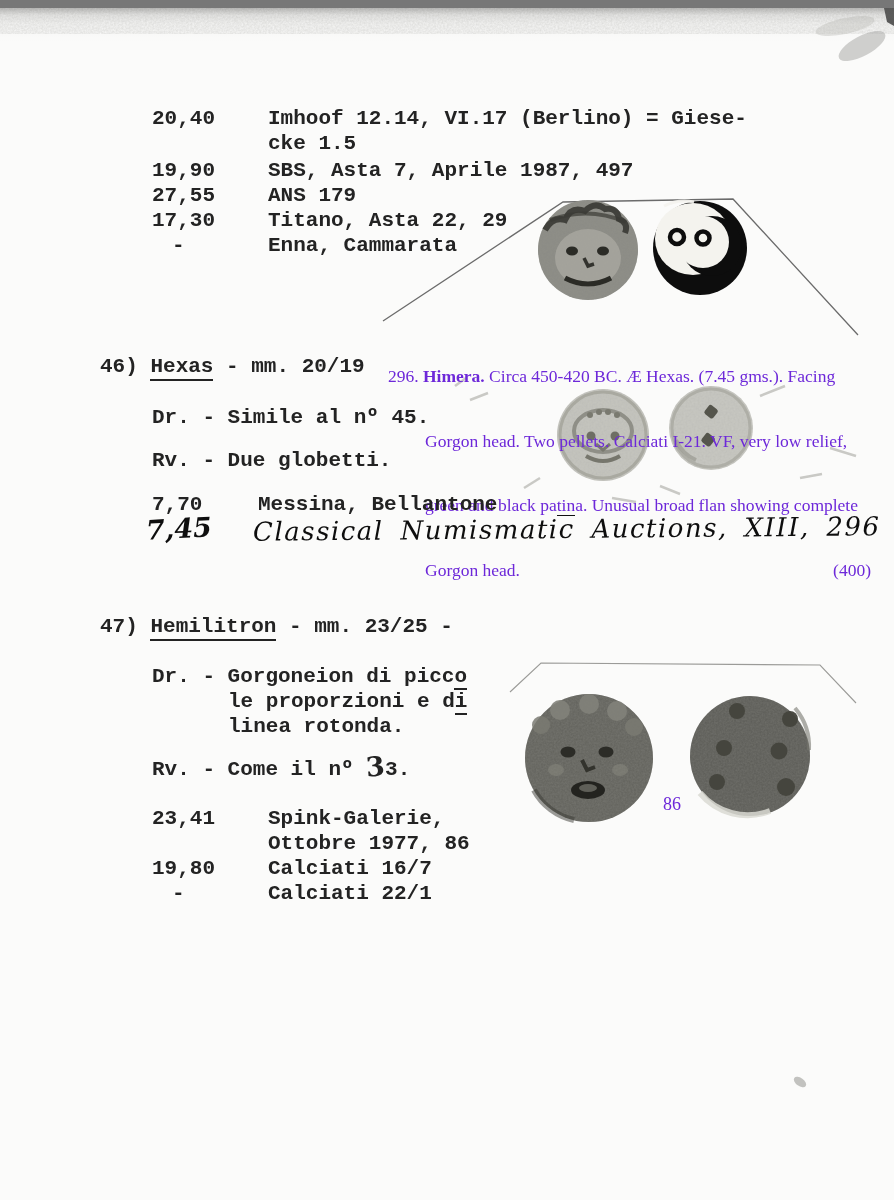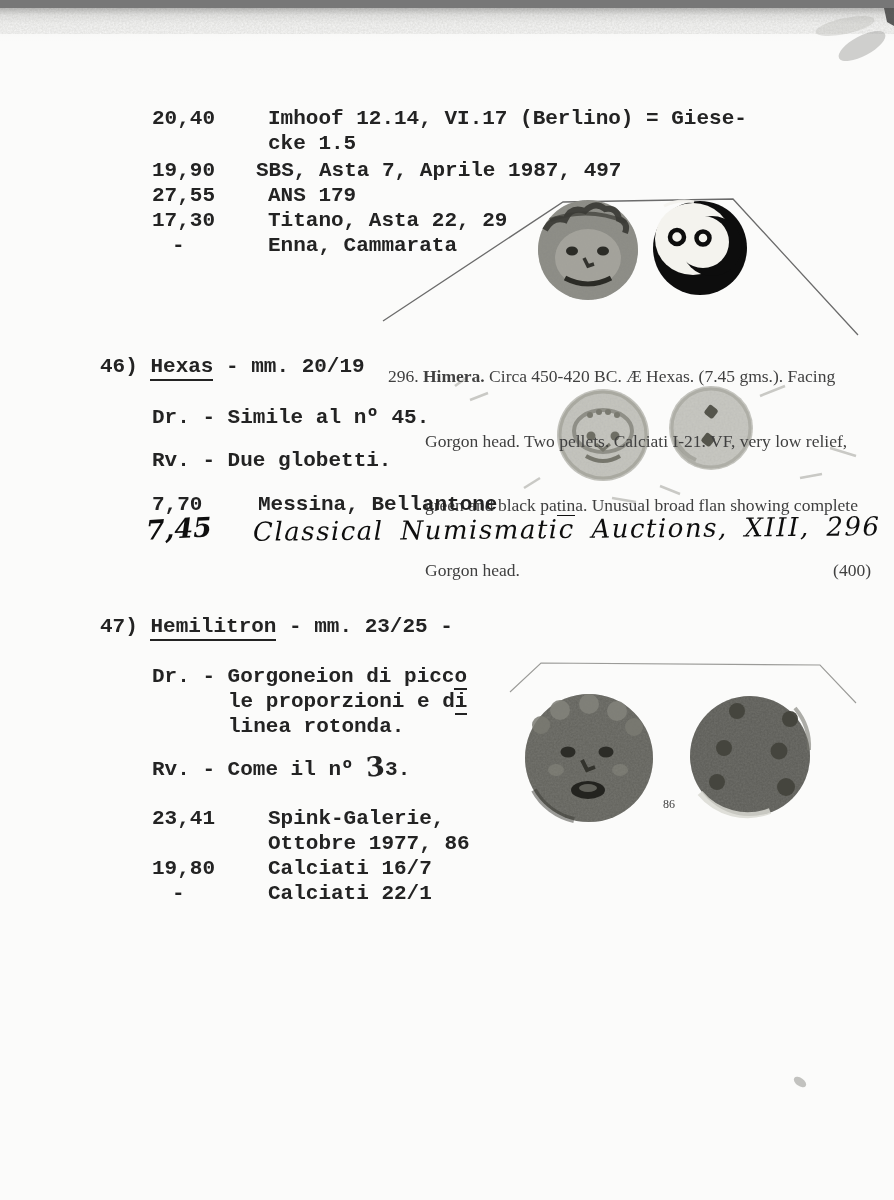--- a/index.html
+++ b/index.html
@@ -3,21 +3,21 @@
 <meta charset="utf-8">
 <style>
   html,body{margin:0;padding:0;background:#777;}
   #page{position:relative;width:894px;height:1200px;margin:8px auto;background:#fbfbfa;overflow:hidden;}
   
   #page::before{content:"";position:absolute;left:0;top:0;width:894px;height:34px;
     background:linear-gradient(180deg,rgba(110,110,108,.45) 0px,rgba(160,160,158,.22) 7px,rgba(210,210,208,.12) 16px,rgba(255,255,255,0) 34px);
     pointer-events:none;z-index:3;}
   .t{position:absolute;font-family:"Liberation Mono",monospace;font-weight:bold;font-size:21px;line-height:25px;
      color:#232323;white-space:pre;z-index:2;}
-  .p{position:absolute;font-family:"Liberation Serif",serif;font-size:17.5px;line-height:21.5px;color:#404040;
+  .p{position:absolute;font-family:"Liberation Serif",serif;font-size:17.5px;line-height:21.5px;color:#6d28d9;
      white-space:pre;z-index:2;}
   .hand{position:absolute;font-family:"DejaVu Serif",serif;font-style:italic;color:#0e0e0e;z-index:2;}
   .u{border-bottom:2.5px solid #232323;padding-bottom:1px;}
   .u2{border-bottom:2.2px solid #232323;}
   .pu{border-bottom:1.4px solid #101010;}
   .hand3{font-family:"DejaVu Serif",serif;font-style:normal;font-weight:bold;font-size:27px;display:inline-block;
      transform:translateY(1px) rotate(-5deg);letter-spacing:0;}
   .clipline{position:absolute;left:0;top:0;z-index:1;}
   .row4{display:flex;width:446px;gap:48px;}
   .row4 .price{margin-left:auto;text-align:right;}
@@ -139,21 +139,21 @@
       <circle cx="786" cy="779" r="9" fill="#43433c" opacity="0.95"></circle>
       <path d="M700,785 a62,62 0 0 0 70,18" fill="none" stroke="#d9d9d2" stroke-width="6" opacity="0.85"></path>
       <path d="M795,700 a60,60 0 0 1 14,42" fill="none" stroke="#787870" stroke-width="4" opacity="0.6"></path>
     </g>
   </svg>
 
   <div class="t" style="left:152px;top:98px">20,40</div>
   <div class="t" style="left:268px;top:98px">Imhoof 12.14, VI.17 (Berlino) = Giese-</div>
   <div class="t" style="left:268px;top:123px">cke 1.5</div>
   <div class="t" style="left:152px;top:150px">19,90</div>
-  <div class="t" style="left:256px;top:150px">SBS, Asta 7, Aprile 1987, 497</div>
+  <div class="t" style="left:268px;top:150px">SBS, Asta 7, Aprile 1987, 497</div>
   <div class="t" style="left:152px;top:175px">27,55</div>
   <div class="t" style="left:268px;top:175px">ANS 179</div>
   <div class="t" style="left:152px;top:200px">17,30</div>
   <div class="t" style="left:268px;top:200px">Titano, Asta 22, 29</div>
   <div class="t" style="left:172px;top:225px">-</div>
   <div class="t" style="left:268px;top:225px">Enna, Cammarata</div>
 
   <div class="p" style="left:388px;top:315px;width:446px">
     <div><span>296. </span><b>Himera.</b><span> Circa 450-420 BC. Æ Hexas. (7.45 gms.). Facing</span></div>
     <div style="margin-left:37px">Gorgon head. Two pellets. Calciati I-21. VF, very low relief,</div>
@@ -176,15 +176,15 @@
   <div class="t" style="left:152px;top:745px"><span>Rv. - Come il nº </span><span class="hand3">3</span><span>3.</span></div>
 
   <div class="t" style="left:152px;top:798px">23,41</div>
   <div class="t" style="left:268px;top:798px">Spink-Galerie,</div>
   <div class="t" style="left:268px;top:823px">Ottobre 1977, 86</div>
   <div class="t" style="left:152px;top:848px">19,80</div>
   <div class="t" style="left:268px;top:848px">Calciati 16/7</div>
   <div class="t" style="left:172px;top:873px">-</div>
   <div class="t" style="left:268px;top:873px">Calciati 22/1</div>
 
-  <div class="p" style="left:663px;top:786px;font-size:12px">86</div>
+  <div class="p" style="left:663px;top:786px;font-size:18px">86</div>
 
 </div>
 
 </body></html>

